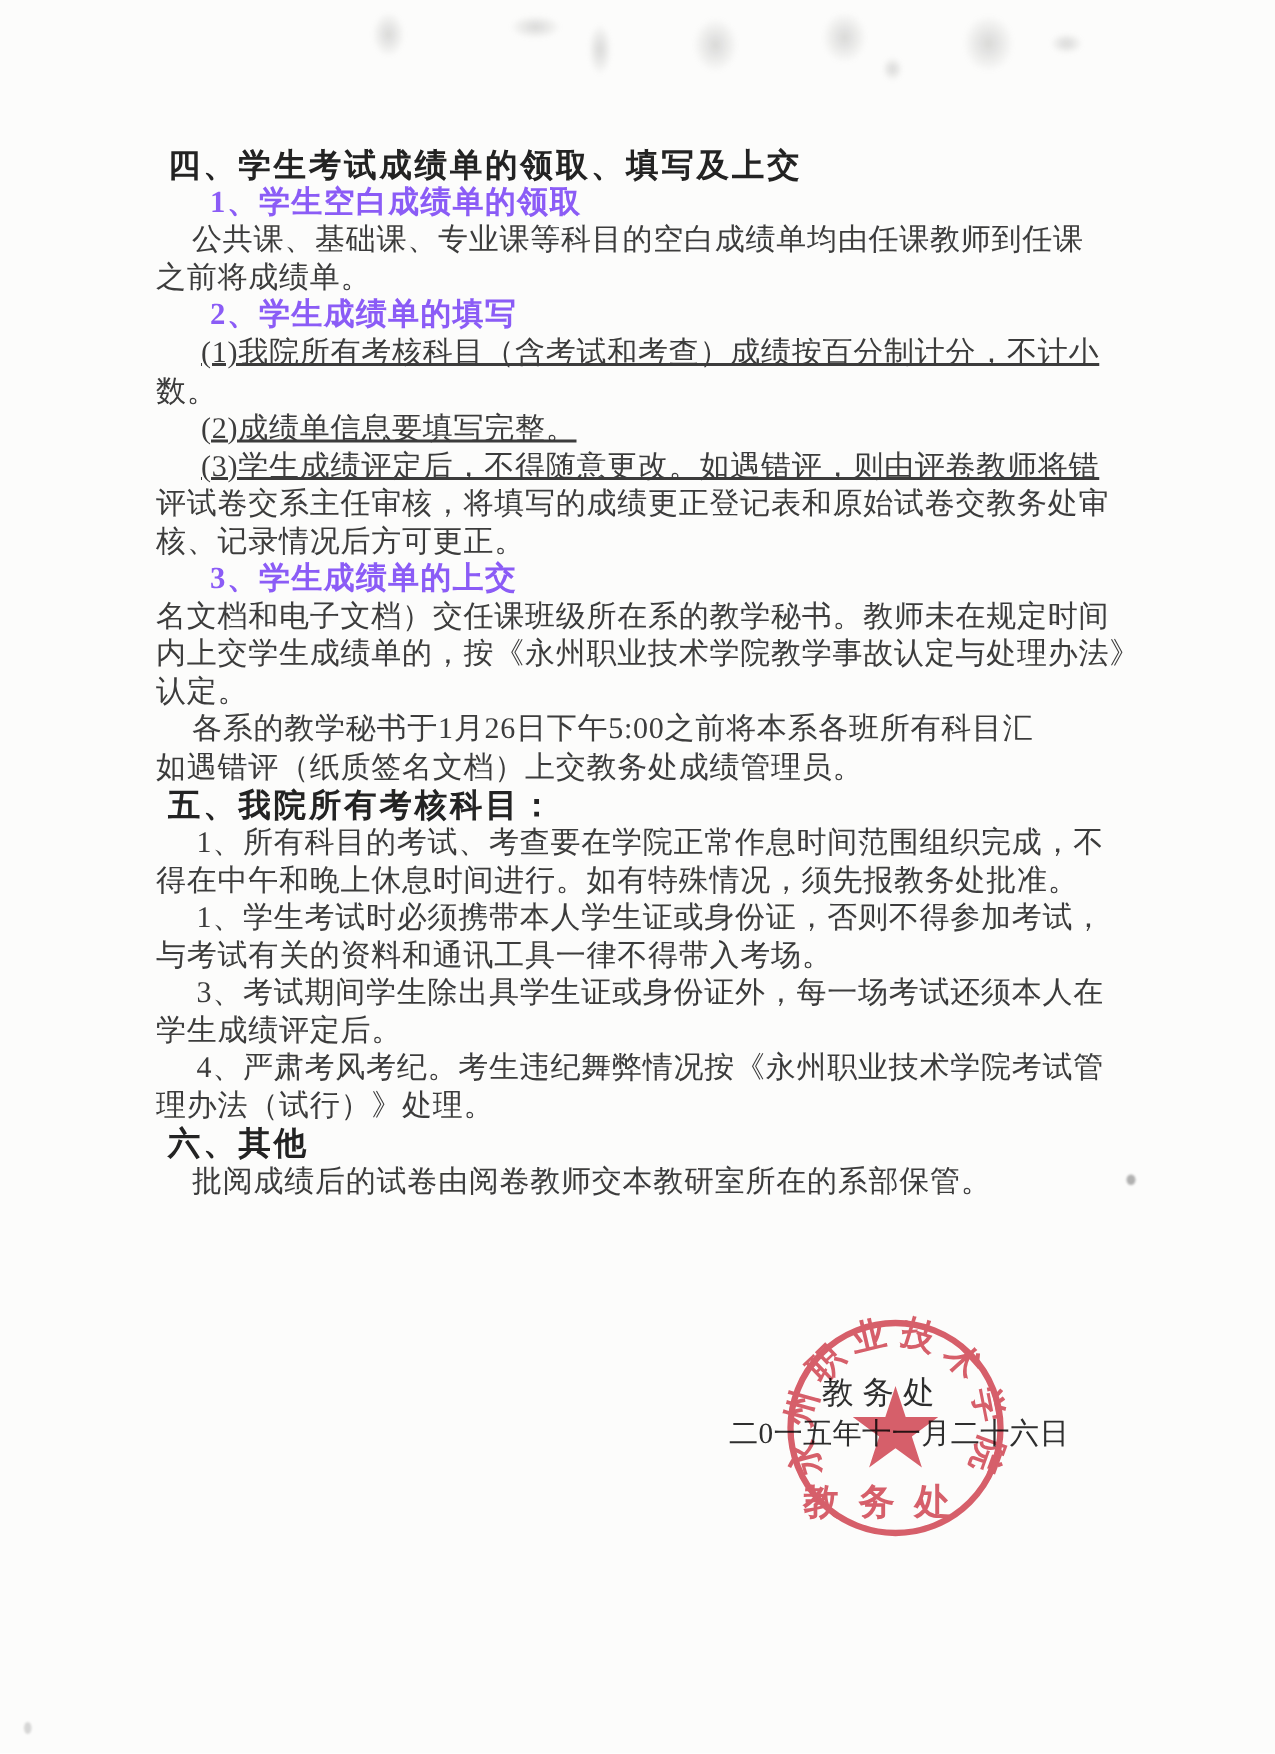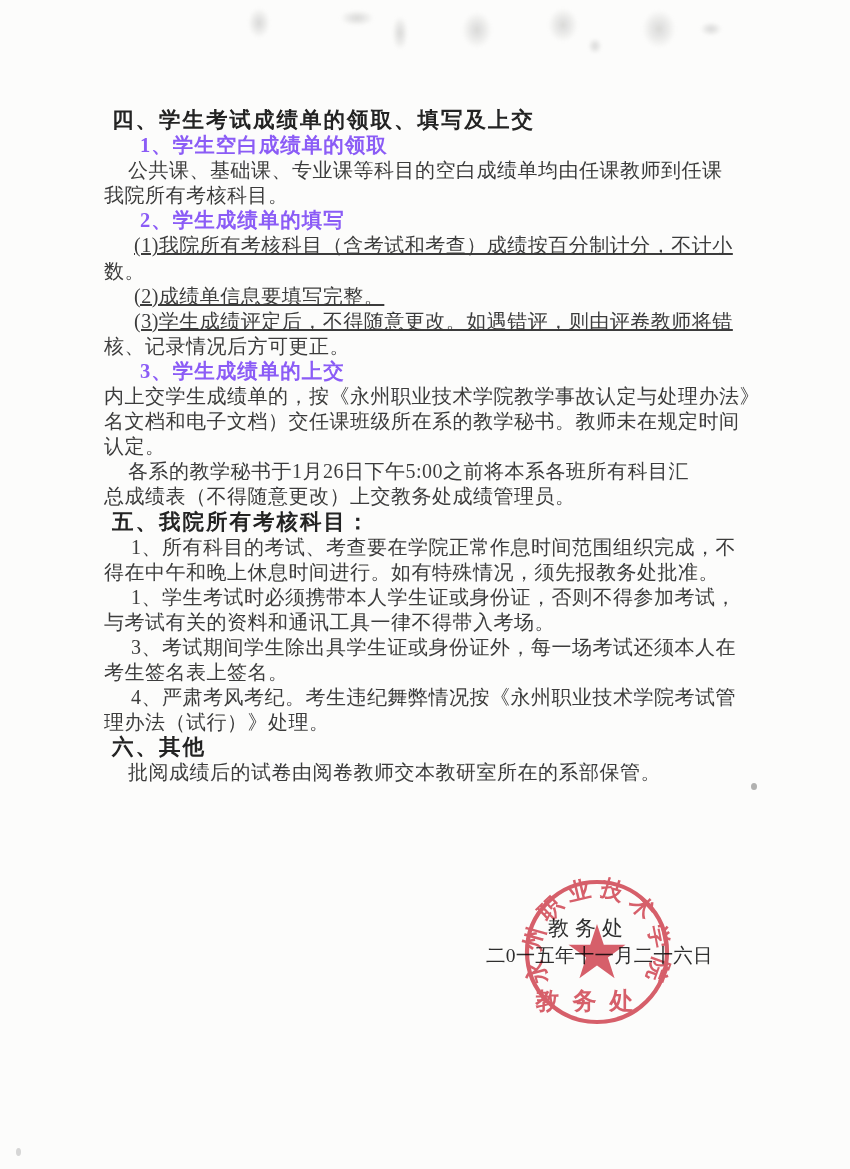--- a/index.html
+++ b/index.html
@@ -15,21 +15,21 @@
   }
   .page {
     position: relative;
     width: 850px; height: 1169px;
     background: var(--page-bg);
     overflow: hidden;
   }
   
   .textblock {
     position: absolute;
-    left: 104px; top: 108px;
+    left: 104px; top: 98px;
     width: 652px;
     font-size: 20px;
     color: var(--ink-color);
     letter-spacing: 0.5px;
   }
   .line { height: 25.1px; line-height: 25.1px; white-space: nowrap; }
   .h1   { font-weight: 700; font-size: 21.5px; letter-spacing: 2px;  margin-left: 8px;  color: #232323; }
   .h2   { font-weight: 700; font-size: 20.5px; letter-spacing: 1px;  margin-left: 36px; color: #8b5cf6; }
   .pind { margin-left: 24px; }
   .pnum { margin-left: 30px; text-decoration: underline; }
@@ -86,40 +86,41 @@
   <div class="smudge" style="left:588px; top:38px; width:14px; height:16px;"></div>
   <div class="smudge" style="left:642px; top:10px; width:34px; height:38px;"></div>
   <div class="smudge" style="left:700px; top:22px; width:22px; height:14px;"></div>
   <div class="speck" style="left:751px; top:783px; width:6px; height:7px;"></div>
   <div class="speck" style="left:16px; top:1148px; width:5px; height:8px; opacity:.5;"></div>
 
   <div class="textblock">
     <div class="line h1">四、学生考试成绩单的领取、填写及上交</div>
     <div class="line h2">1、学生空白成绩单的领取</div>
     <div class="line pind">公共课、基础课、专业课等科目的空白成绩单均由任课教师到任课</div>
-    <div class="line cont">我院所有考核科目。</div>
+    <div class="line cont">之前将成绩单。</div>
     <div class="line h2">2、学生成绩单的填写</div>
     <div class="line pnum">(1)我院所有考核科目（含考试和考查）成绩按百分制计分，不计小</div>
     <div class="line cont">数。</div>
     <div class="line pnum">(2)成绩单信息要填写完整。</div>
     <div class="line pnum">(3)学生成绩评定后，不得随意更改。如遇错评，则由评卷教师将错</div>
+    <div class="line cont">评试卷交系主任审核，将填写的成绩更正登记表和原始试卷交教务处审</div>
     <div class="line cont">核、记录情况后方可更正。</div>
     <div class="line h2">3、学生成绩单的上交</div>
+    <div class="line cont">名文档和电子文档）交任课班级所在系的教学秘书。教师未在规定时间</div>
     <div class="line cont">内上交学生成绩单的，按《永州职业技术学院教学事故认定与处理办法》</div>
-    <div class="line cont">名文档和电子文档）交任课班级所在系的教学秘书。教师未在规定时间</div>
     <div class="line cont">认定。</div>
     <div class="line pind">各系的教学秘书于1月26日下午5:00之前将本系各班所有科目汇</div>
-    <div class="line cont">总成绩表（不得随意更改）上交教务处成绩管理员。</div>
+    <div class="line cont">如遇错评（纸质签名文档）上交教务处成绩管理员。</div>
     <div class="line h1">五、我院所有考核科目：</div>
     <div class="line item">1、所有科目的考试、考查要在学院正常作息时间范围组织完成，不</div>
     <div class="line cont">得在中午和晚上休息时间进行。如有特殊情况，须先报教务处批准。</div>
     <div class="line item">1、学生考试时必须携带本人学生证或身份证，否则不得参加考试，</div>
     <div class="line cont">与考试有关的资料和通讯工具一律不得带入考场。</div>
     <div class="line item">3、考试期间学生除出具学生证或身份证外，每一场考试还须本人在</div>
-    <div class="line cont">考生签名表上签名。</div>
+    <div class="line cont">学生成绩评定后。</div>
     <div class="line item">4、严肃考风考纪。考生违纪舞弊情况按《永州职业技术学院考试管</div>
     <div class="line cont">理办法（试行）》处理。</div>
     <div class="line h1">六、其他</div>
     <div class="line pind">批阅成绩后的试卷由阅卷教师交本教研室所在的系部保管。</div>
   </div>
 
   <div class="sig-dept">教务处</div>
   <div class="sig-date">二0一五年十一月二十六日</div>
 
   <svg class="seal" viewBox="0 0 152 152" xmlns="http://www.w3.org/2000/svg">

